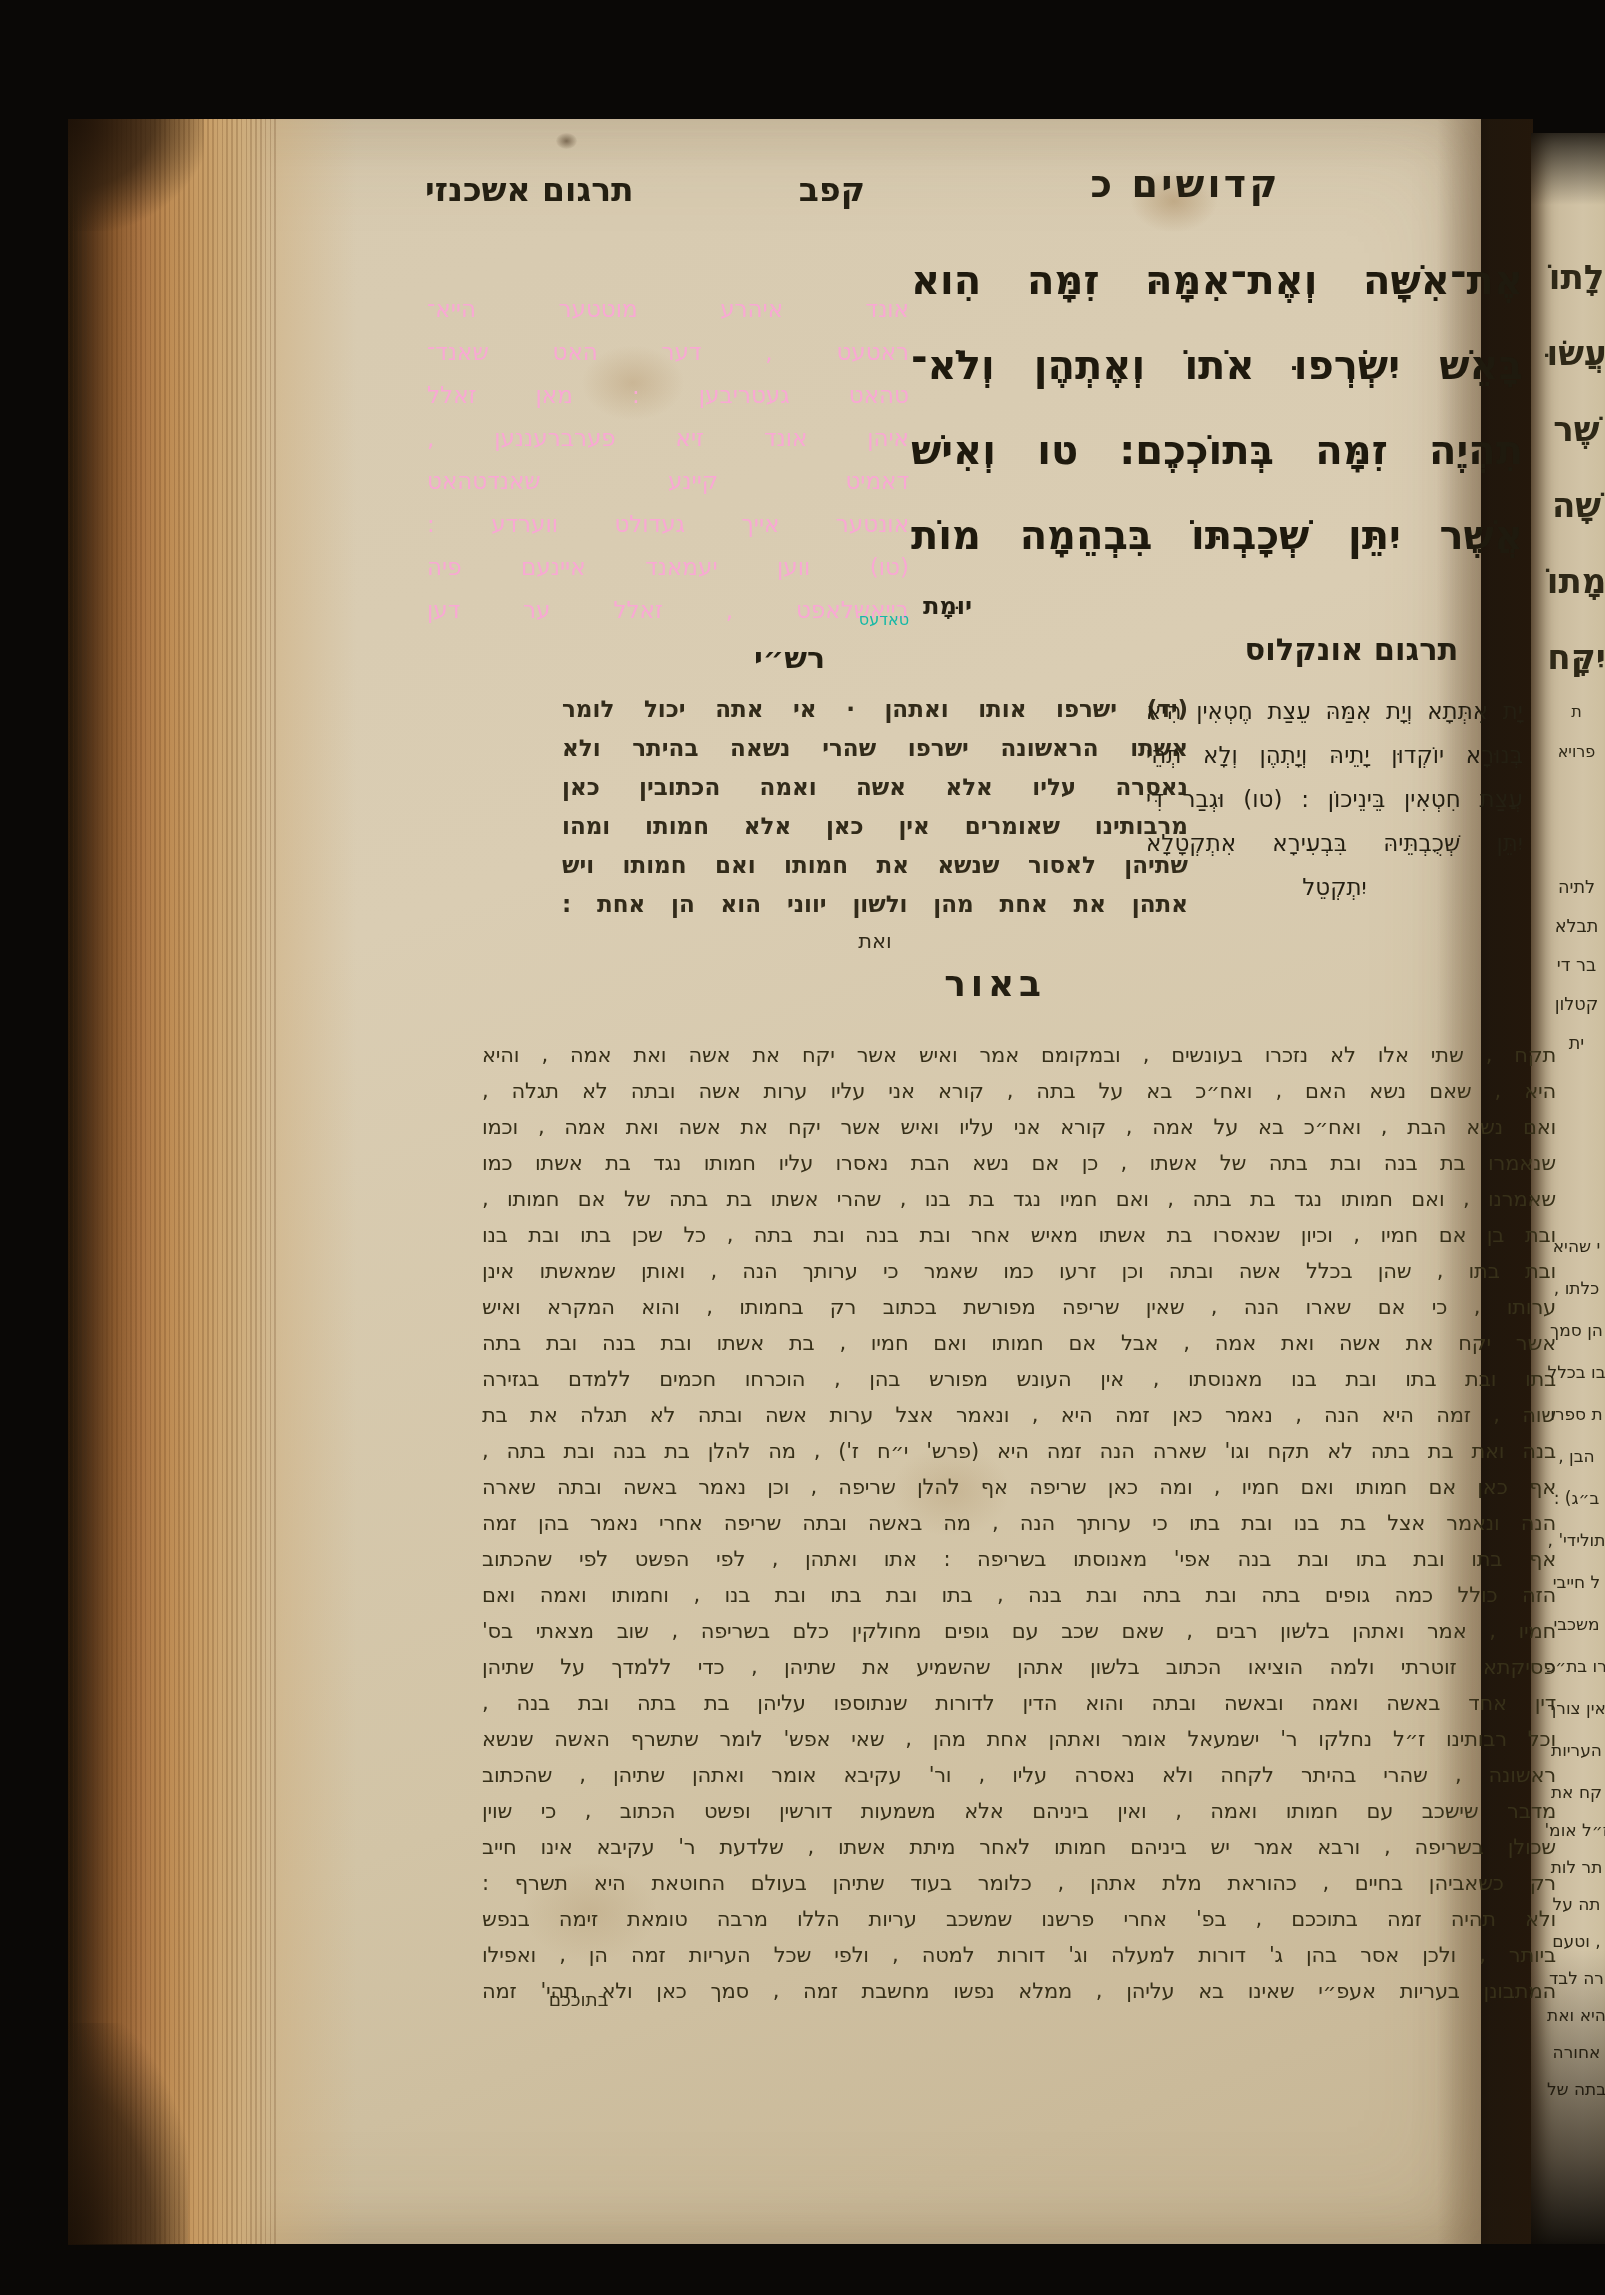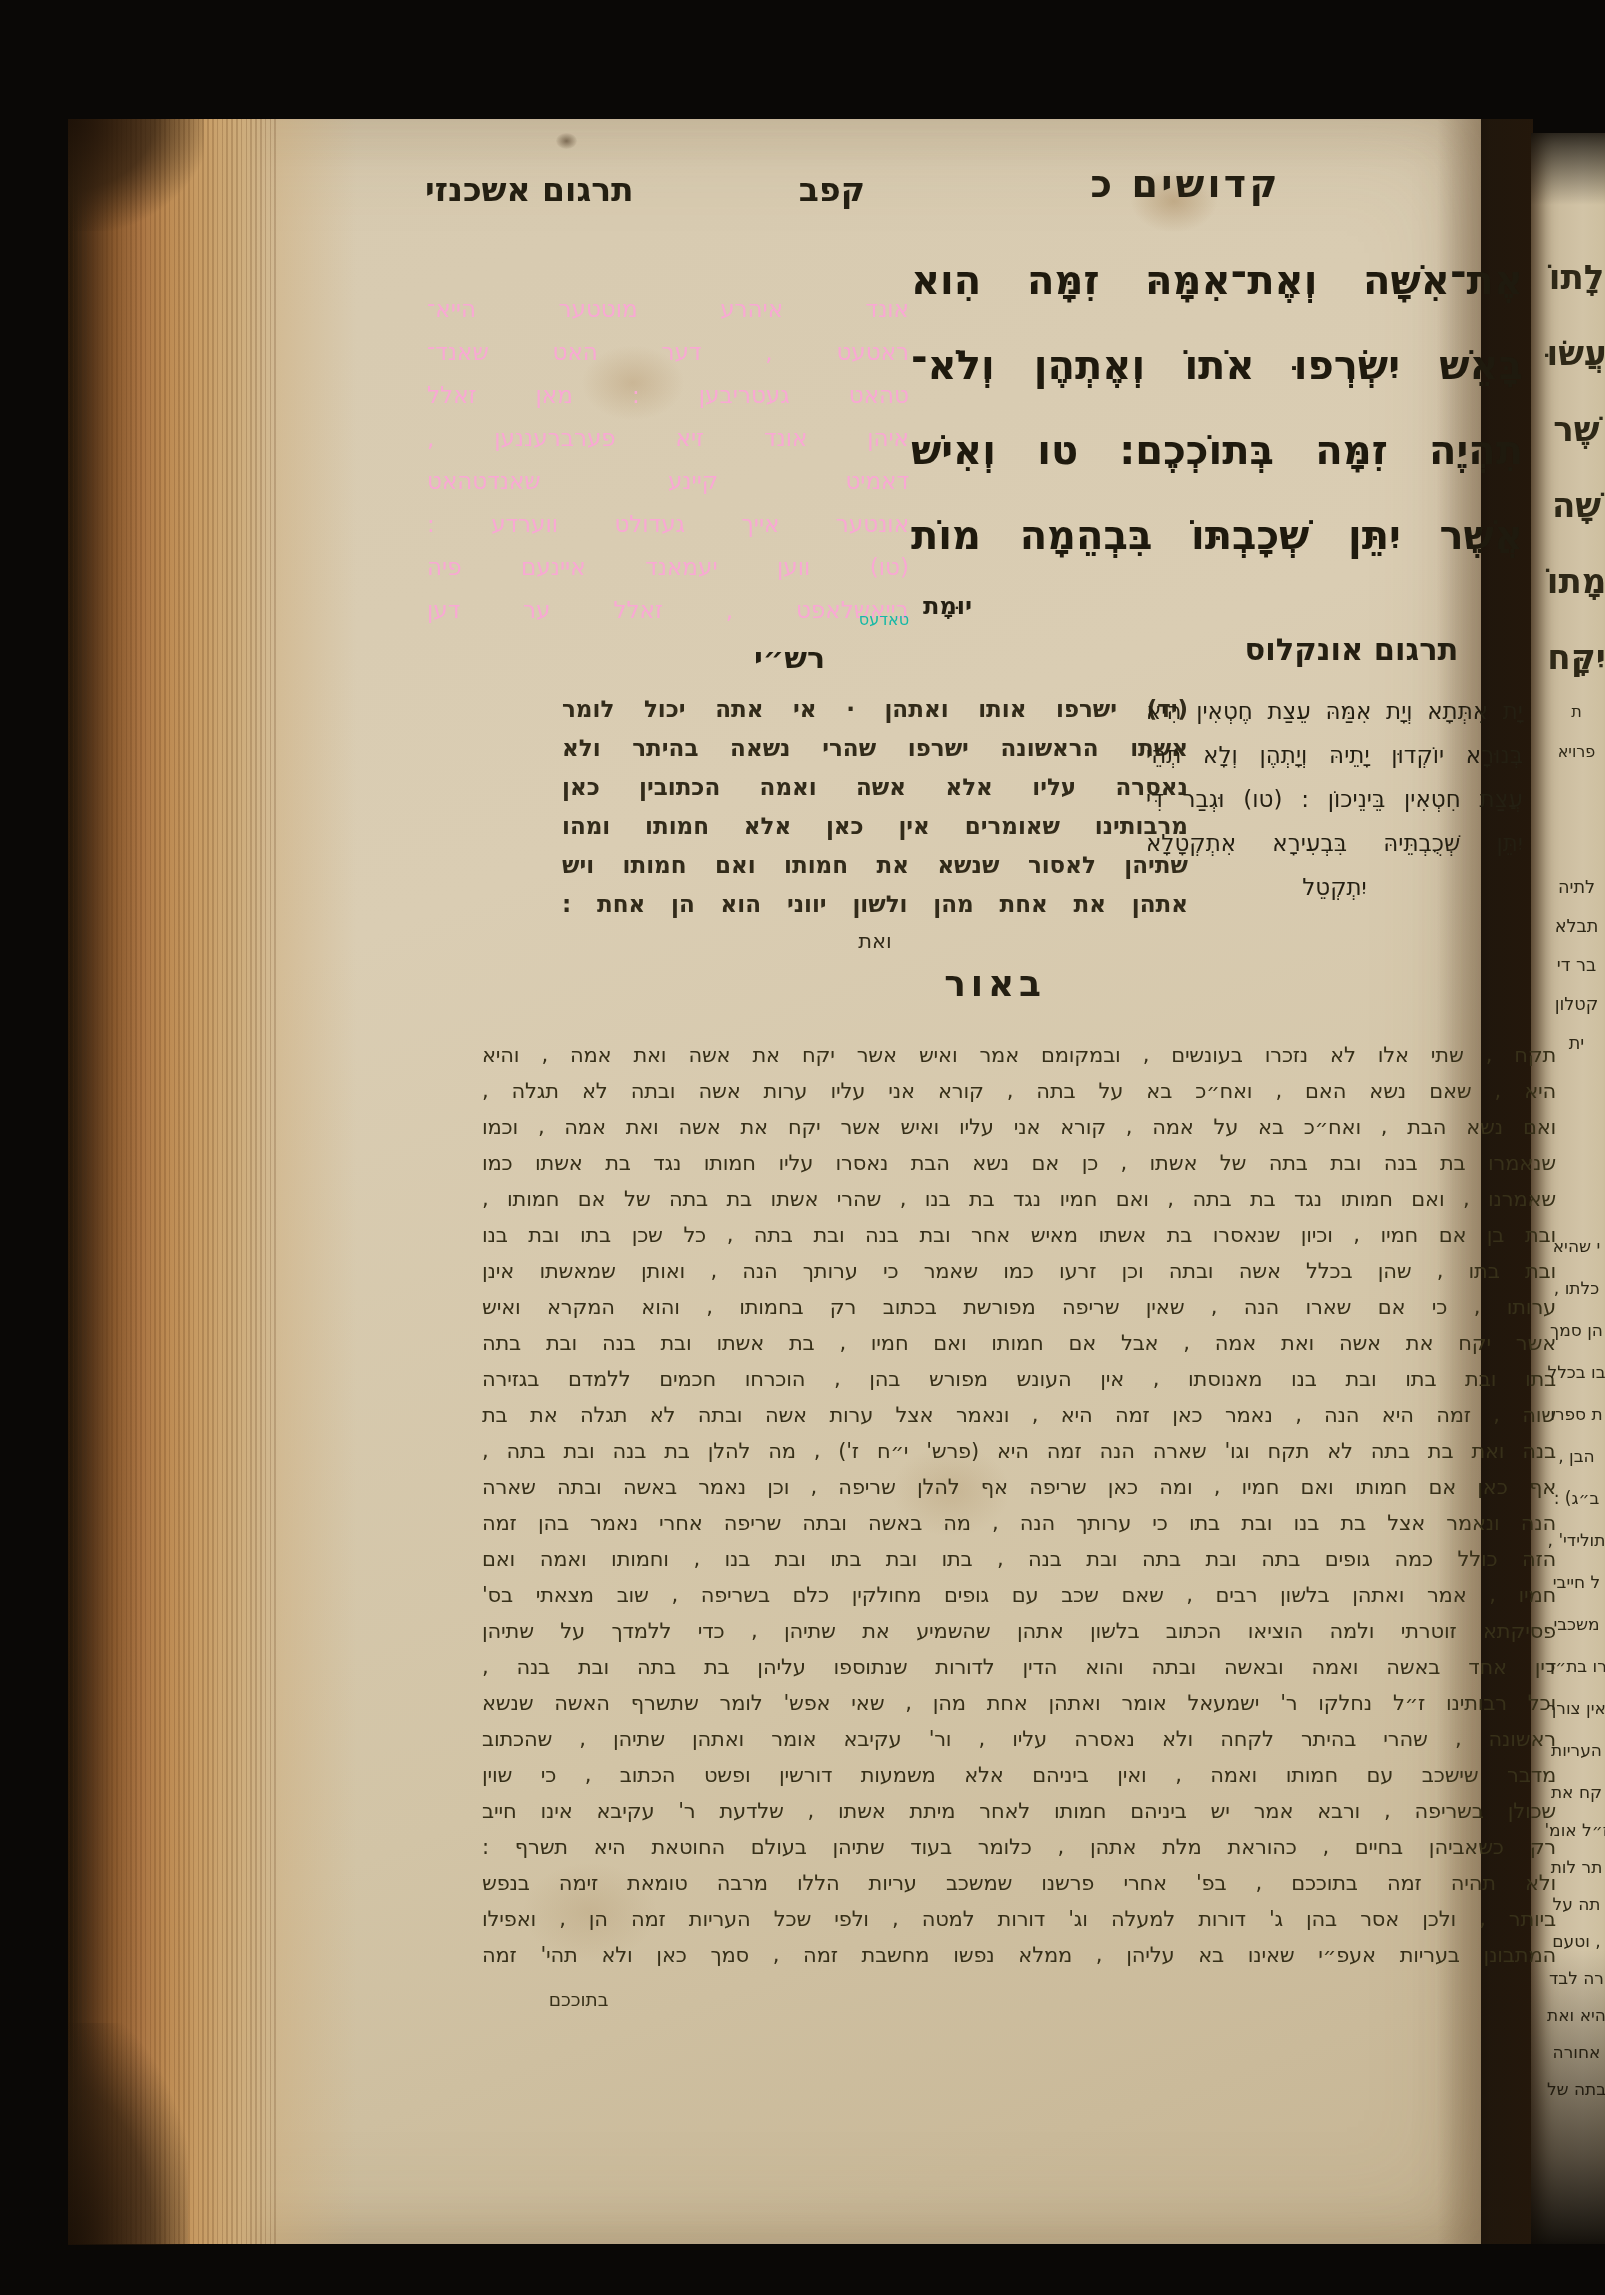--- a/index.html
+++ b/index.html
@@ -179,20 +179,21 @@
     <div class="line">שאמרנו , ואם חמותו נגד בת בתה , ואם חמיו נגד בת בנו , שהרי אשתו בת בתה של אם חמותו ,</div>
     <div class="line">ובת בן אם חמיו , וכיון שנאסרו בת אשתו מאיש אחר ובת בנה ובת בתה , כל שכן בתו ובת בנו</div>
     <div class="line">ובת בתו ,  שהן בכלל אשה ובתה וכן זרעו כמו שאמר כי ערותך הנה ,  ואותן שמאשתו אינן</div>
     <div class="line">ערותו , כי אם שארו הנה , שאין שריפה מפורשת בכתוב רק בחמותו , והוא המקרא ואיש</div>
     <div class="line">אשר יקח את אשה ואת אמה ,  אבל אם חמותו ואם חמיו ,  בת אשתו ובת בנה ובת בתה</div>
     <div class="line">בתו ובת בתו ובת בנו מאנוסתו ,  אין העונש מפורש בהן ,  הוכרחו חכמים ללמדם בגזירה</div>
     <div class="line">שוה , זמה היא הנה , נאמר כאן זמה היא , ונאמר אצל ערות אשה ובתה לא תגלה את בת</div>
     <div class="line">בנה ואת בת בתה לא תקח וגו' שארה הנה זמה היא (פרש' י״ח ז') , מה להלן בת בנה ובת בתה ,</div>
     <div class="line">אף כאן אם חמותו ואם חמיו , ומה כאן שריפה אף להלן שריפה , וכן נאמר באשה ובתה שארה</div>
     <div class="line">הנה ונאמר אצל בת בנו ובת בתו כי ערותך הנה , מה באשה ובתה שריפה אחרי נאמר בהן זמה</div>
+    <div class="line">אף בתו ובת בתו ובת בנה אפי' מאנוסתו בשריפה : אתו ואתהן , לפי הפשט לפי שהכתוב</div>
     <div class="line">הזה כולל כמה גופים בתה ובת בתה ובת בנה , בתו ובת בתו ובת בנו , וחמותו ואמה ואם</div>
     <div class="line">חמיו , אמר ואתהן בלשון רבים , שאם שכב עם גופים מחולקין כלם בשריפה , שוב מצאתי בס'</div>
     <div class="line">פסיקתא זוטרתי ולמה הוציאו הכתוב בלשון אתהן שהשמיע את שתיהן , כדי ללמדך על שתיהן</div>
     <div class="line">דין אחד באשה ואמה ובאשה ובתה והוא הדין לדורות שנתוספו עליהן בת בתה ובת בנה ,</div>
     <div class="line">וכל רבותינו ז״ל נחלקו ר' ישמעאל אומר ואתהן אחת מהן , שאי אפש' לומר שתשרף האשה שנשא</div>
     <div class="line">ראשונה , שהרי בהיתר לקחה ולא נאסרה עליו , ור' עקיבא אומר ואתהן שתיהן , שהכתוב</div>
     <div class="line">מדבר שישכב עם חמותו ואמה , ואין ביניהם אלא משמעות דורשין ופשט הכתוב , כי שוין</div>
     <div class="line">שכולן בשריפה , ורבא אמר יש ביניהם חמותו לאחר מיתת אשתו , שלדעת ר' עקיבא אינו חייב</div>
     <div class="line">רק כשאביהן בחיים , כהוראת מלת אתהן , כלומר בעוד שתיהן בעולם החוטאת היא תשרף :</div>
     <div class="line">ולא תהיה זמה בתוככם , בפ' אחרי פרשנו שמשכב עריות הללו מרבה טומאת זימה בנפש</div>

